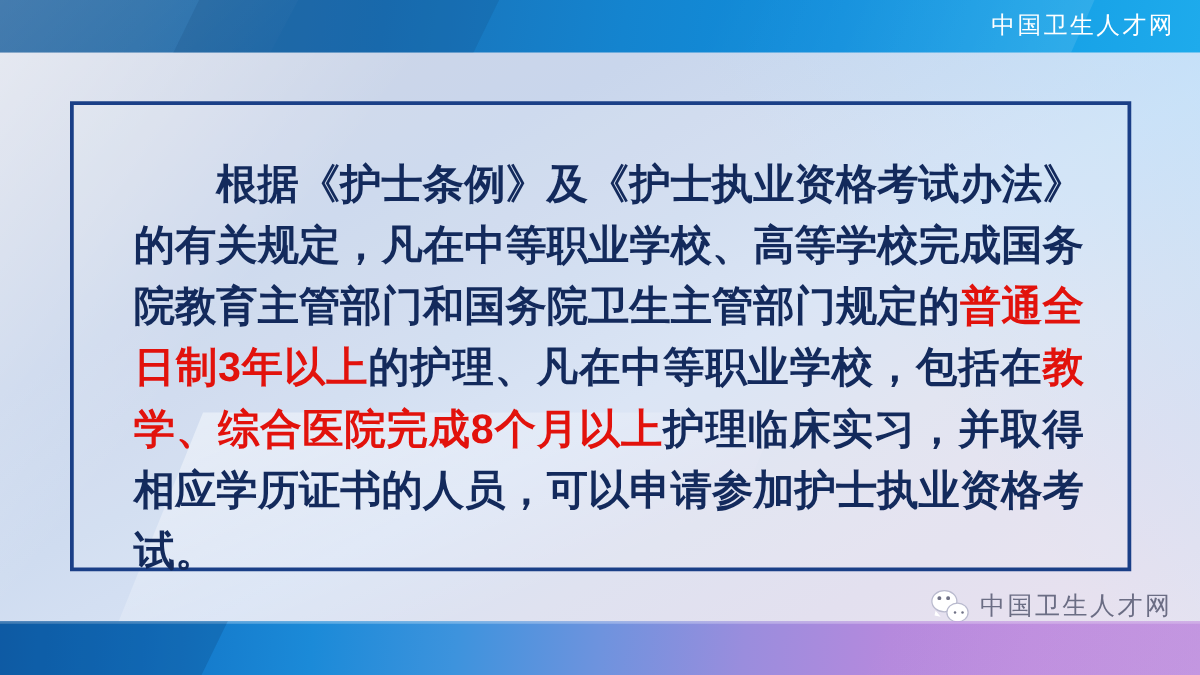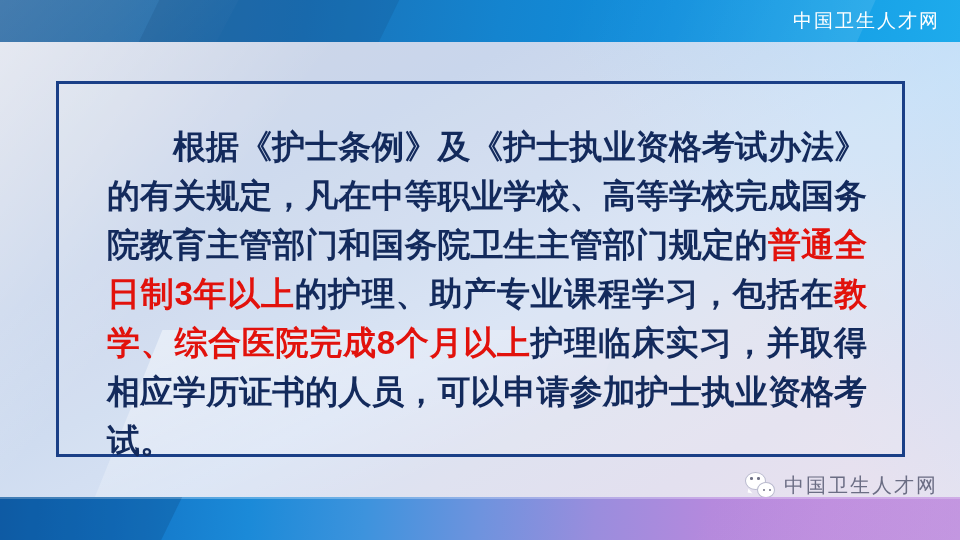--- a/index.html
+++ b/index.html
@@ -236,21 +236,21 @@
 
   <div class="topbar">
     <div class="topbar-shape-1"></div>
     <div class="topbar-shape-2"></div>
     <div class="topbar-shape-3"></div>
     <div class="topbar-title">中国卫生人才网</div>
   </div>
 
   <div class="content-box">
     <div class="paragraph">
-      <span class="indent"></span><span>根据《护士条例》及《护士执业资格考试办法》的有关规定，凡在中等职业学校、高等学校完成国务院教育主管部门和国务院卫生主管部门规定的</span><span class="hl">普通全日制3年以上</span><span>的护理、助产专业课程学习，包括在</span><span class="hl">教学、综合医院完成8个月以上</span><span>护理临床实习，并取得相应学历证书的人员，可以申请参加护士执业资格考试。</span>
+      <span class="indent"></span><span>根据《护士条例》及《护士执业资格考试办法》的有关规定，凡在中等职业学校、高等学校完成国务院教育主管部门和国务院卫生主管部门规定的</span><span class="hl">普通全日制3年以上</span><span>的护理、凡在中等职业学校，包括在</span><span class="hl">教学、综合医院完成8个月以上</span><span>护理临床实习，并取得相应学历证书的人员，可以申请参加护士执业资格考试。</span>
     </div>
   </div>
 
   <div class="footer-brand">
     <span class="wechat-icon">
       <span class="bub-big"></span>
       <span class="bub-small"></span>
       <span class="dot d1"></span>
       <span class="dot d2"></span>
       <span class="dot d3"></span>

